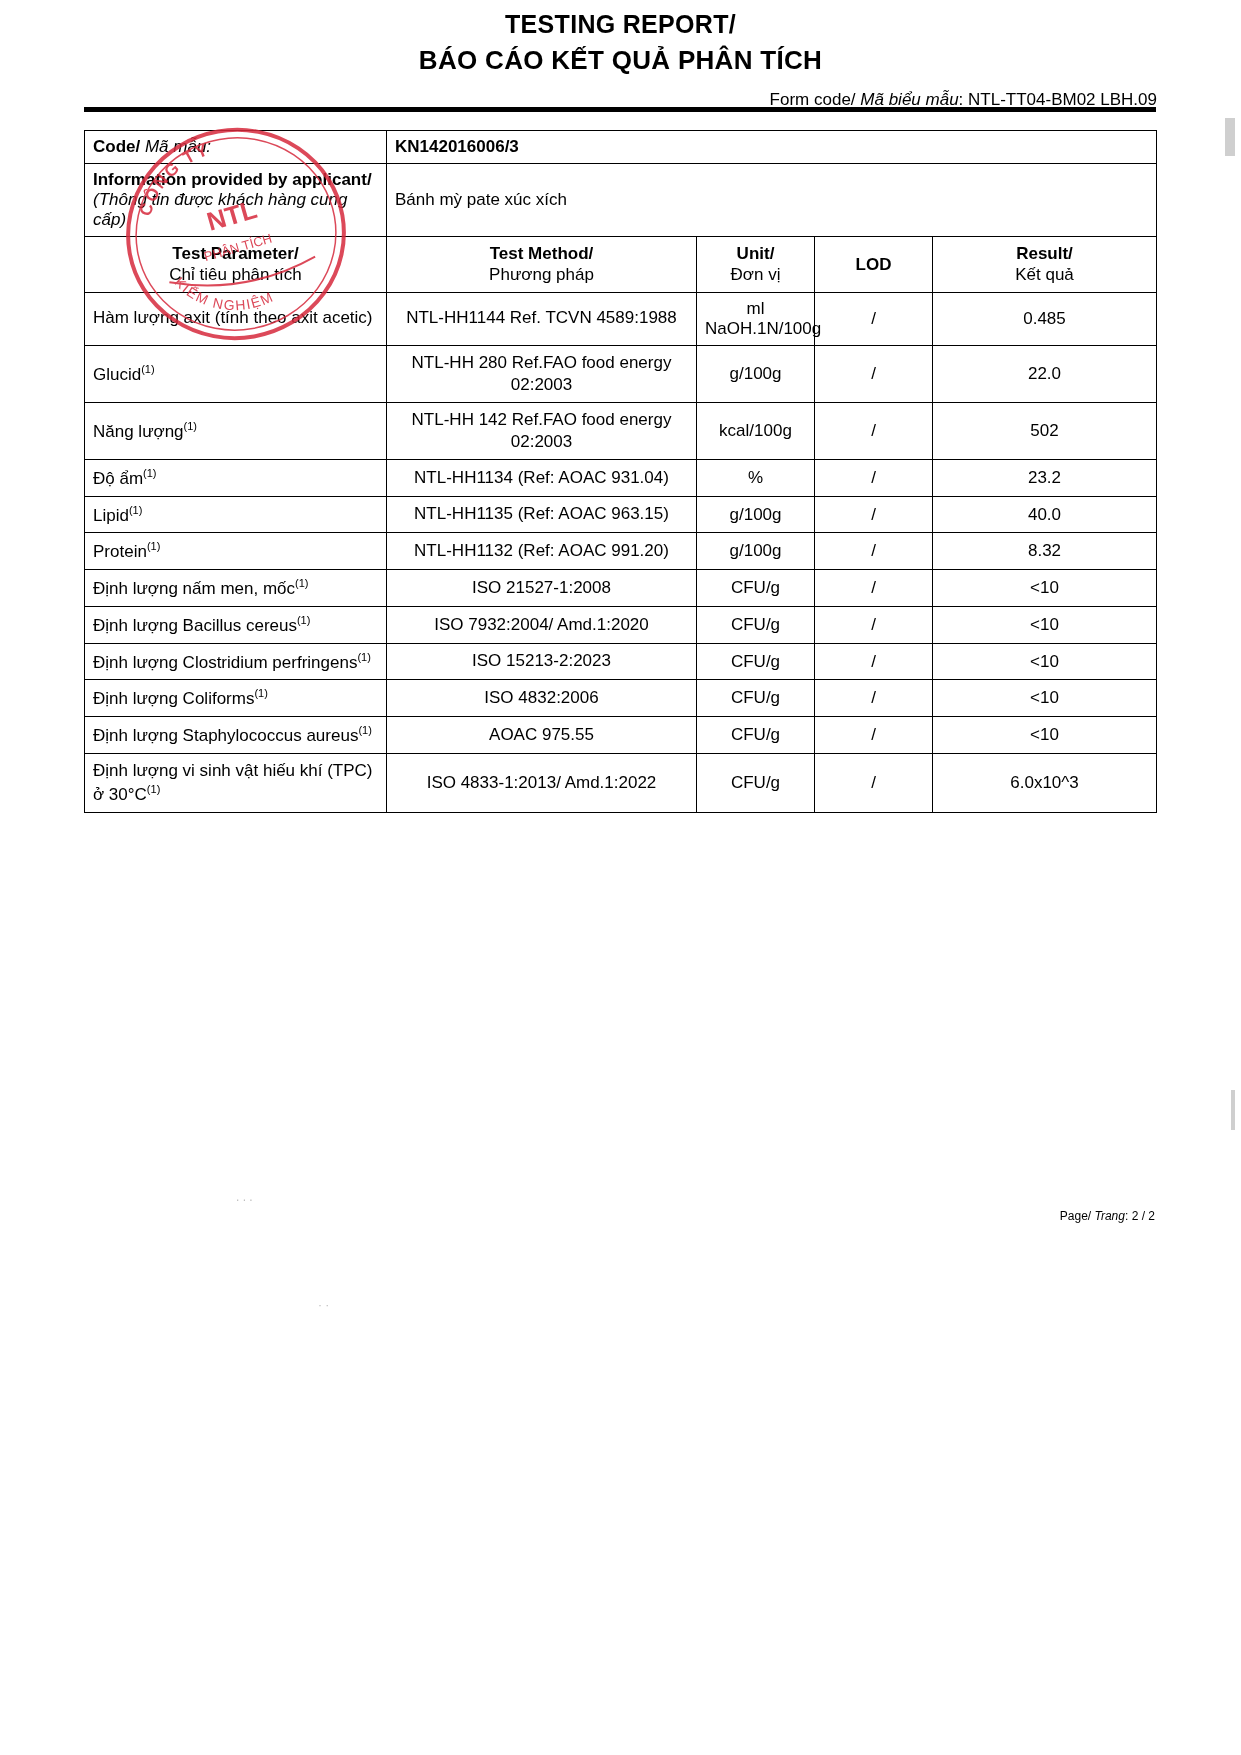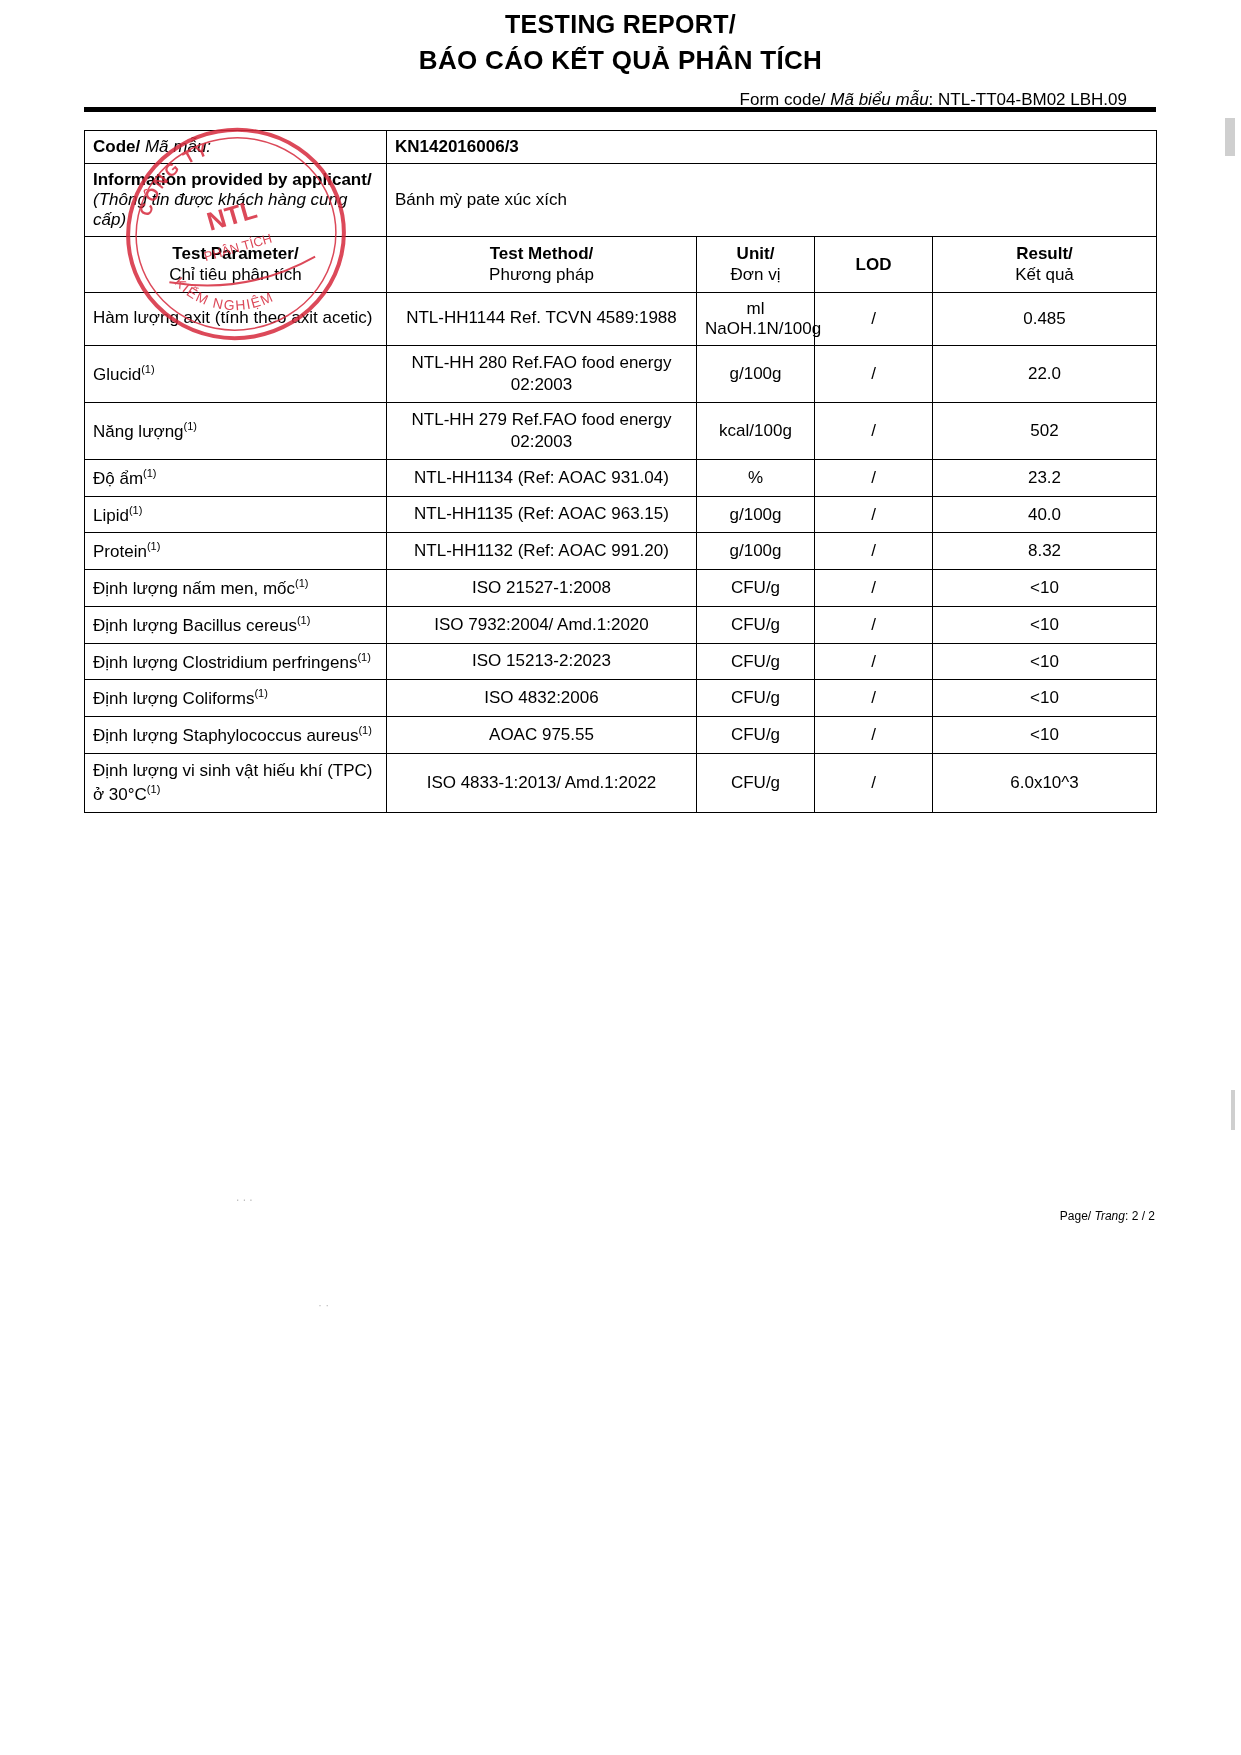--- a/index.html
+++ b/index.html
@@ -33,21 +33,21 @@
   .title-vi {
     font-size: 26px;
     font-weight: bold;
     margin-top: 6px;
     letter-spacing: 0.3px;
   }
   .formcode {
     text-align: right;
     font-size: 17px;
     margin-top: 14px;
-    padding-right: 114px;
+    padding-right: 84px;
   }
   .formcode i { font-style: italic; }
   .rule {
     position: absolute;
     left: 84px;
     top: 107px;
     width: 1072px;
     height: 5px;
     background: #000;
   }
@@ -191,21 +191,21 @@
         </tr>
         <tr>
           <td class="param">Glucid<sup>(1)</sup></td>
           <td class="method">NTL-HH 280 Ref.FAO food energy 02:2003</td>
           <td class="unit">g/100g</td>
           <td class="lod">/</td>
           <td class="result">22.0</td>
         </tr>
         <tr>
           <td class="param">Năng lượng<sup>(1)</sup></td>
-          <td class="method">NTL-HH 279 Ref.FAO food energy 02:2003</td>
+          <td class="method">NTL-HH 142 Ref.FAO food energy 02:2003</td>
           <td class="unit">kcal/100g</td>
           <td class="lod">/</td>
           <td class="result">502</td>
         </tr>
         <tr>
           <td class="param">Độ ẩm<sup>(1)</sup></td>
           <td class="method">NTL-HH1134 (Ref: AOAC 931.04)</td>
           <td class="unit">%</td>
           <td class="lod">/</td>
           <td class="result">23.2</td>

